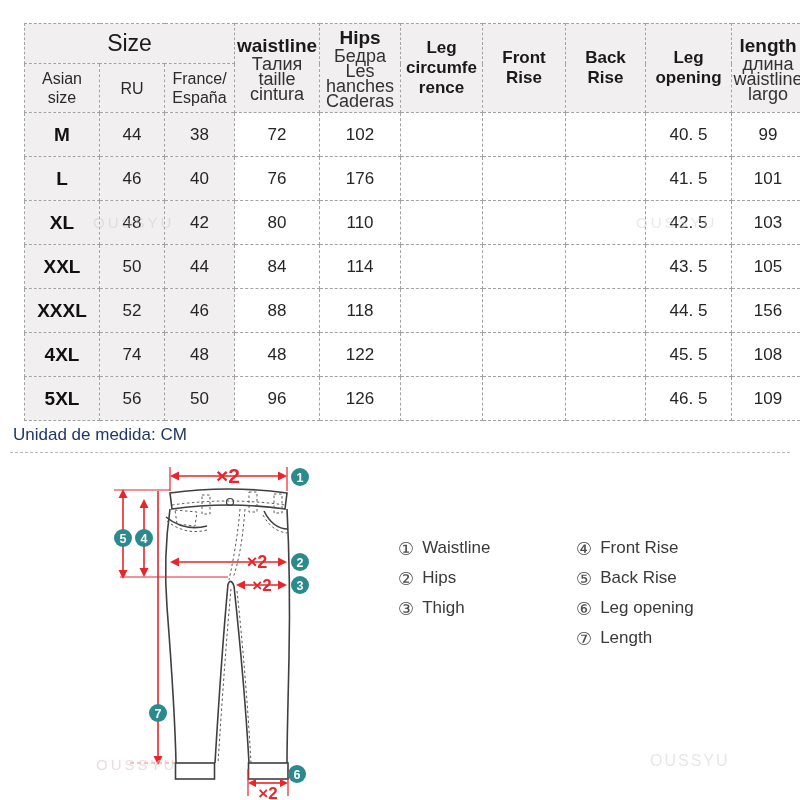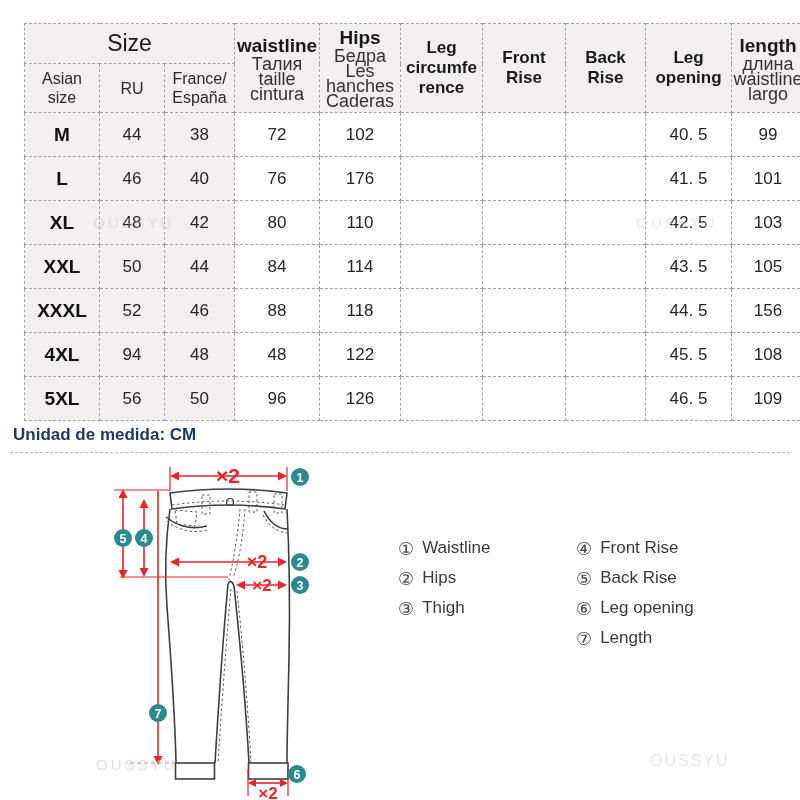--- a/index.html
+++ b/index.html
@@ -25,21 +25,21 @@
   .h-main{font-size:19px;font-weight:bold;line-height:22px;color:#1a1a1a}
   .h-bold{font-size:17px;font-weight:bold;line-height:20px;color:#1a1a1a}
   .h-sub{font-size:18px;line-height:15px;color:#333}
   .subcol{font-size:16px;line-height:19px;color:#2b2b2b}
   .size-table tbody tr{height:44px}
   .size-table tbody td{font-size:17px}
   .size-table tbody td.size-cell{font-size:19px;font-weight:bold;color:#111}
   
   .unit-note{
     position:absolute;left:13px;top:425px;
-    font-size:17px;font-weight:bold;color:#1f3864;
+    font-size:17px;font-weight:normal;color:#1f3864;
   }
   .note-rule{
     position:absolute;left:10px;top:452px;width:780px;height:0;
     border-top:1px dashed #b8b8b8;
   }
   
   .diagram-svg{position:absolute;left:0;top:455px}
   
   .legend{position:absolute;display:flex;flex-direction:column}
   .legend-item{display:flex;align-items:center;height:30px;white-space:nowrap}
@@ -179,21 +179,21 @@
         <td>88</td>
         <td>118</td>
         <td></td>
         <td></td>
         <td></td>
         <td>44. 5</td>
         <td>156</td>
       </tr>
       <tr>
         <td class="gray size-cell">4XL</td>
-        <td class="gray">94</td>
+        <td class="gray">74</td>
         <td class="gray">48</td>
         <td>48</td>
         <td>122</td>
         <td></td>
         <td></td>
         <td></td>
         <td>45. 5</td>
         <td>108</td>
       </tr>
       <tr>

